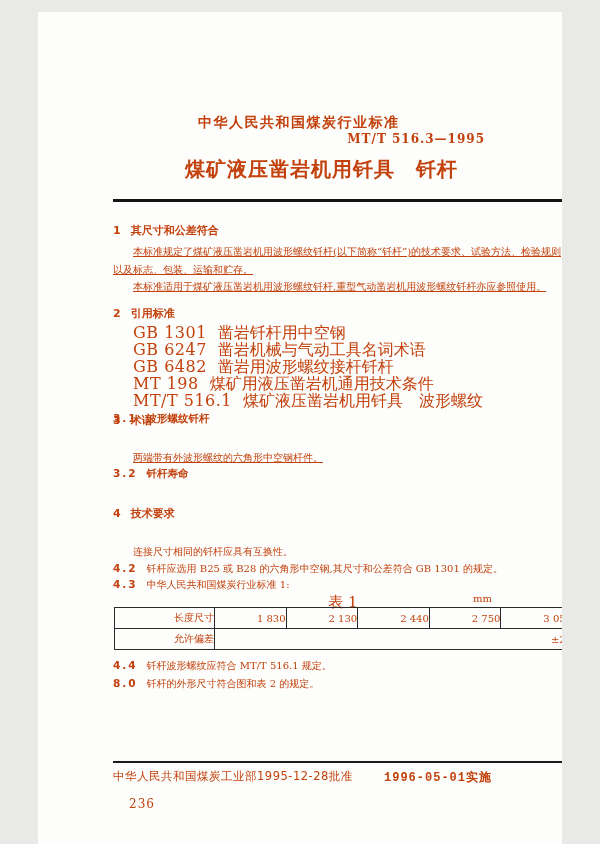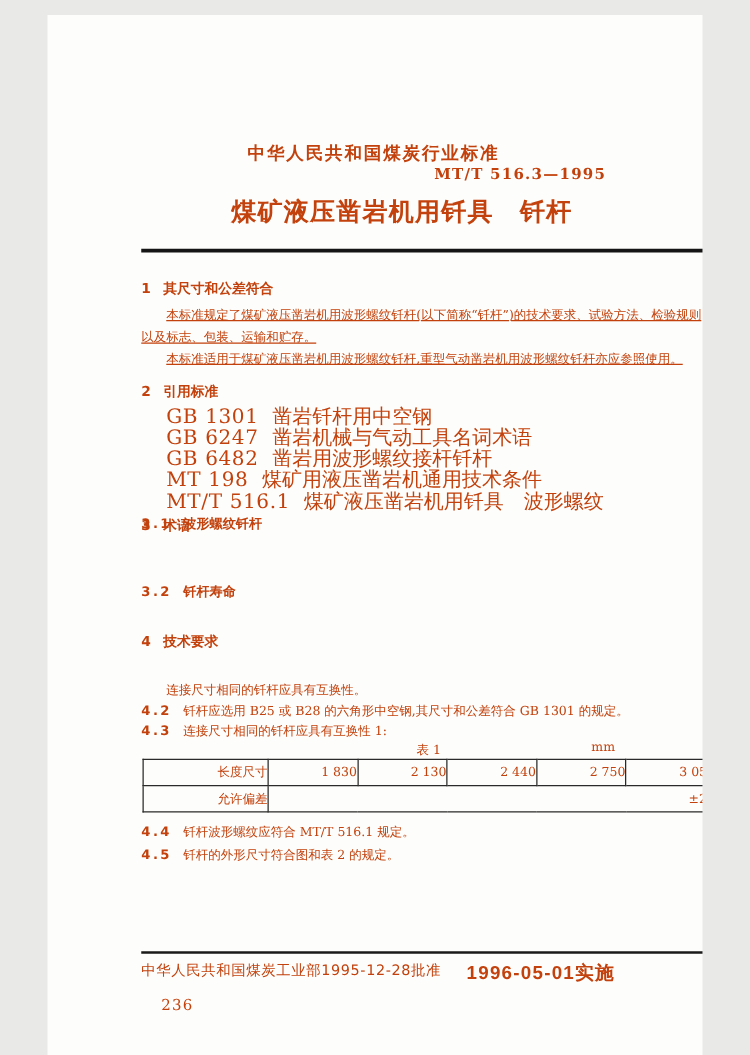--- a/index.html
+++ b/index.html
@@ -55,21 +55,21 @@
   }
   .cnum{letter-spacing:2px;margin-right:9px;}
   .clause{left:75px;font-size:10px;}
   .clause .cnum{
     font-family:"DejaVu Sans","Liberation Sans",sans-serif;
     font-weight:bold;font-size:10.5px;
   }
   
   .tbl-caption{
     top:581px;left:75px;width:460px;text-align:center;
-    font-size:10px;position:absolute;
+    font-size:15px;position:absolute;
   }
   .tbl-unit{
     top:581px;right:70px;font-size:10px;position:absolute;
   }
   table.t1{
     position:absolute;top:595px;left:76px;
     width:459px;border-collapse:collapse;table-layout:fixed;
     font-size:10px;
   }
   table.t1 td{
@@ -82,22 +82,22 @@
     position:absolute;top:749px;left:75px;width:460px;height:1.5px;
     background:#1a1a1a;
   }
   .footer-approval{
     top:757px;left:75px;
     font-family:"DejaVu Sans","Liberation Sans",sans-serif;
     font-weight:normal;font-size:11.5px;letter-spacing:0.5px;
   }
   .footer-impl{
     top:757px;right:70px;
-    font-family:Liberation Sans, sans-serif;
-    font-weight:bold;font-size:15px;letter-spacing:1px;
+    font-family:Liberation Mono, monospace;
+    font-weight:bold;font-size:12px;letter-spacing:1px;
   }
   .page-num{
     top:785px;left:91px;font-size:12px;letter-spacing:1px;
   }
 </style>
 </head>
 <body>
 
 <div class="page">
 
@@ -123,35 +123,36 @@
     <div><span class="ref-code">MT 198</span><span>煤矿用液压凿岩机通用技术条件</span></div>
     <div><span class="ref-code">MT/T 516.1</span><span>煤矿液压凿岩机用钎具　波形螺纹</span></div>
   </div>
 
   <div class="abs sec-head" style="top:401px">
     <span class="snum">3</span><span>术语</span>
   </div>
   <div class="abs term-head" style="top:400px">
     <span class="cnum">3.1</span><span>波形螺纹钎杆</span>
   </div>
+  <div class="abs body-line ind" style="top:439px">两端带有外波形螺纹的六角形中空钢杆件。</div>
   <div class="abs term-head" style="top:455px">
     <span class="cnum">3.2</span><span>钎杆寿命</span>
   </div>
 
   <div class="abs sec-head" style="top:494px">
     <span class="snum">4</span><span>技术要求</span>
   </div>
   <div class="abs clause ind" style="top:533px">
     <span>连接尺寸相同的钎杆应具有互换性。</span>
   </div>
   <div class="abs clause" style="top:550px">
     <span class="cnum">4.2</span><span>钎杆应选用 B25 或 B28 的六角形中空钢,其尺寸和公差符合 GB 1301 的规定。</span>
   </div>
   <div class="abs clause" style="top:566px">
-    <span class="cnum">4.3</span><span>连接尺寸相同的钎杆应具有互换性 1:</span>
+    <span class="cnum">4.3</span><span>中华人民共和国煤炭行业标准 1:</span>
   </div>
 
   <div class="tbl-caption">表 1</div>
   <div class="tbl-unit">mm</div>
   <table class="t1">
     <colgroup>
         <col class="c0">
         <col>
         <col>
         <col>
@@ -171,21 +172,21 @@
       <td>允许偏差</td>
       <td colspan="5">±25</td>
     </tr>
   </tbody>
     </table>
 
   <div class="abs clause" style="top:647px">
     <span class="cnum">4.4</span><span>钎杆波形螺纹应符合 MT/T 516.1 规定。</span>
   </div>
   <div class="abs clause" style="top:665px">
-    <span class="cnum">4.5</span><span>钎杆的外形尺寸符合图和表 2 的规定。</span>
+    <span class="cnum">8.0</span><span>钎杆的外形尺寸符合图和表 2 的规定。</span>
   </div>
 
   <div class="rule-thin"></div>
   <div class="abs footer-approval">中华人民共和国煤炭工业部1995-12-28批准</div>
   <div class="abs footer-impl">1996-05-01实施</div>
   <div class="abs page-num">236</div>
 
 </div>
 
 </body></html>

